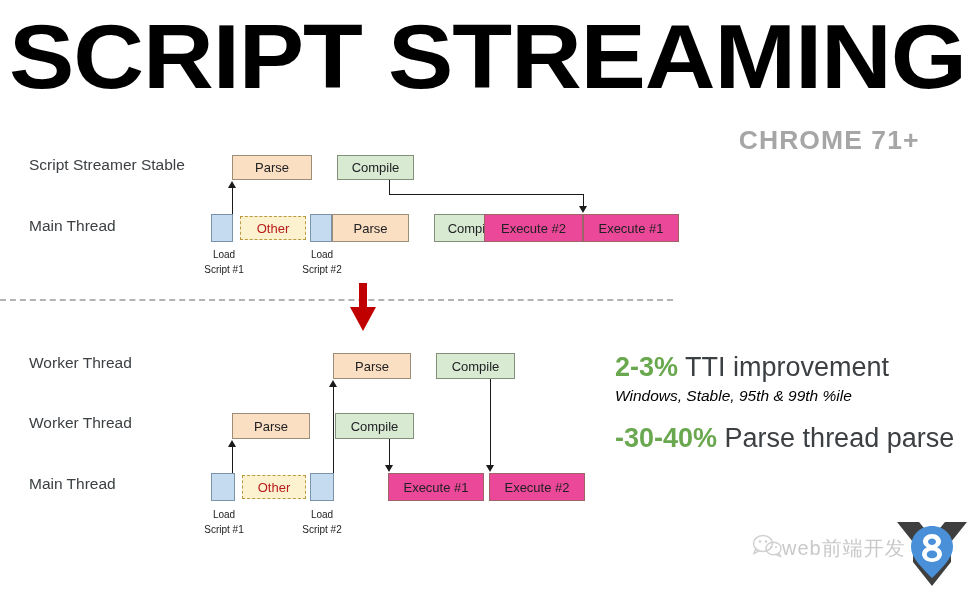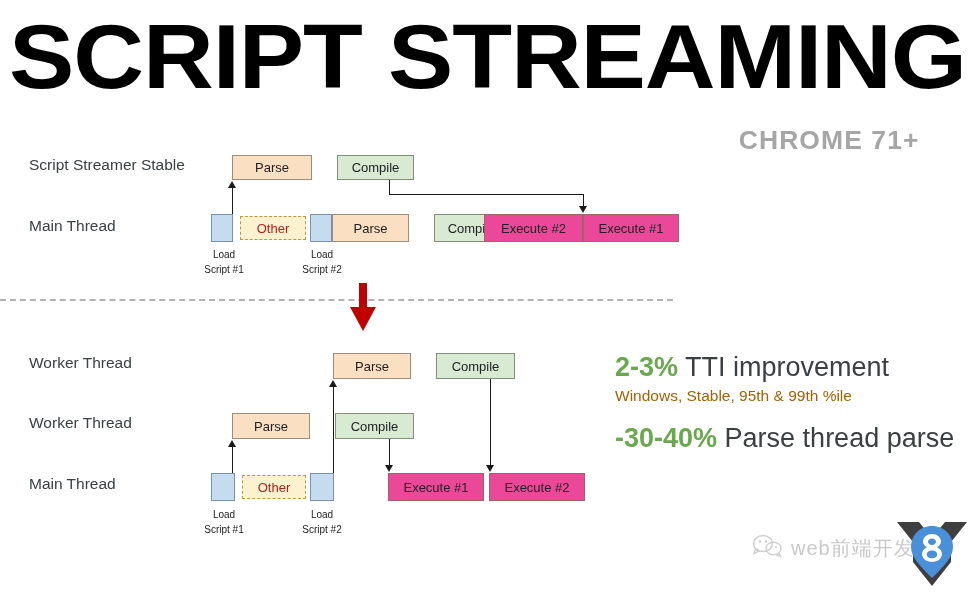--- a/index.html
+++ b/index.html
@@ -141,32 +141,32 @@
     line-height: 30px;
   }
   .stat-line .pct {
     color: #6aa84f;
     font-weight: bold;
   }
   .stat-sub {
     position: absolute;
     white-space: nowrap;
     font-size: 15.5px;
-    color: #a16207;
+    font-style: italic;
+    color: #000000;
     line-height: 18px;
   }
 
   
   .watermark {
     position: absolute;
     left: 752px;
     top: 534px;
     display: flex;
     align-items: center;
-    gap: 9px;
   }
   .wm-text {
     font-size: 20px;
     color: #c9c9c9;
     letter-spacing: 1px;
     white-space: nowrap;
   }
   .wm-logo {
     position: absolute;
     left: 893px;

